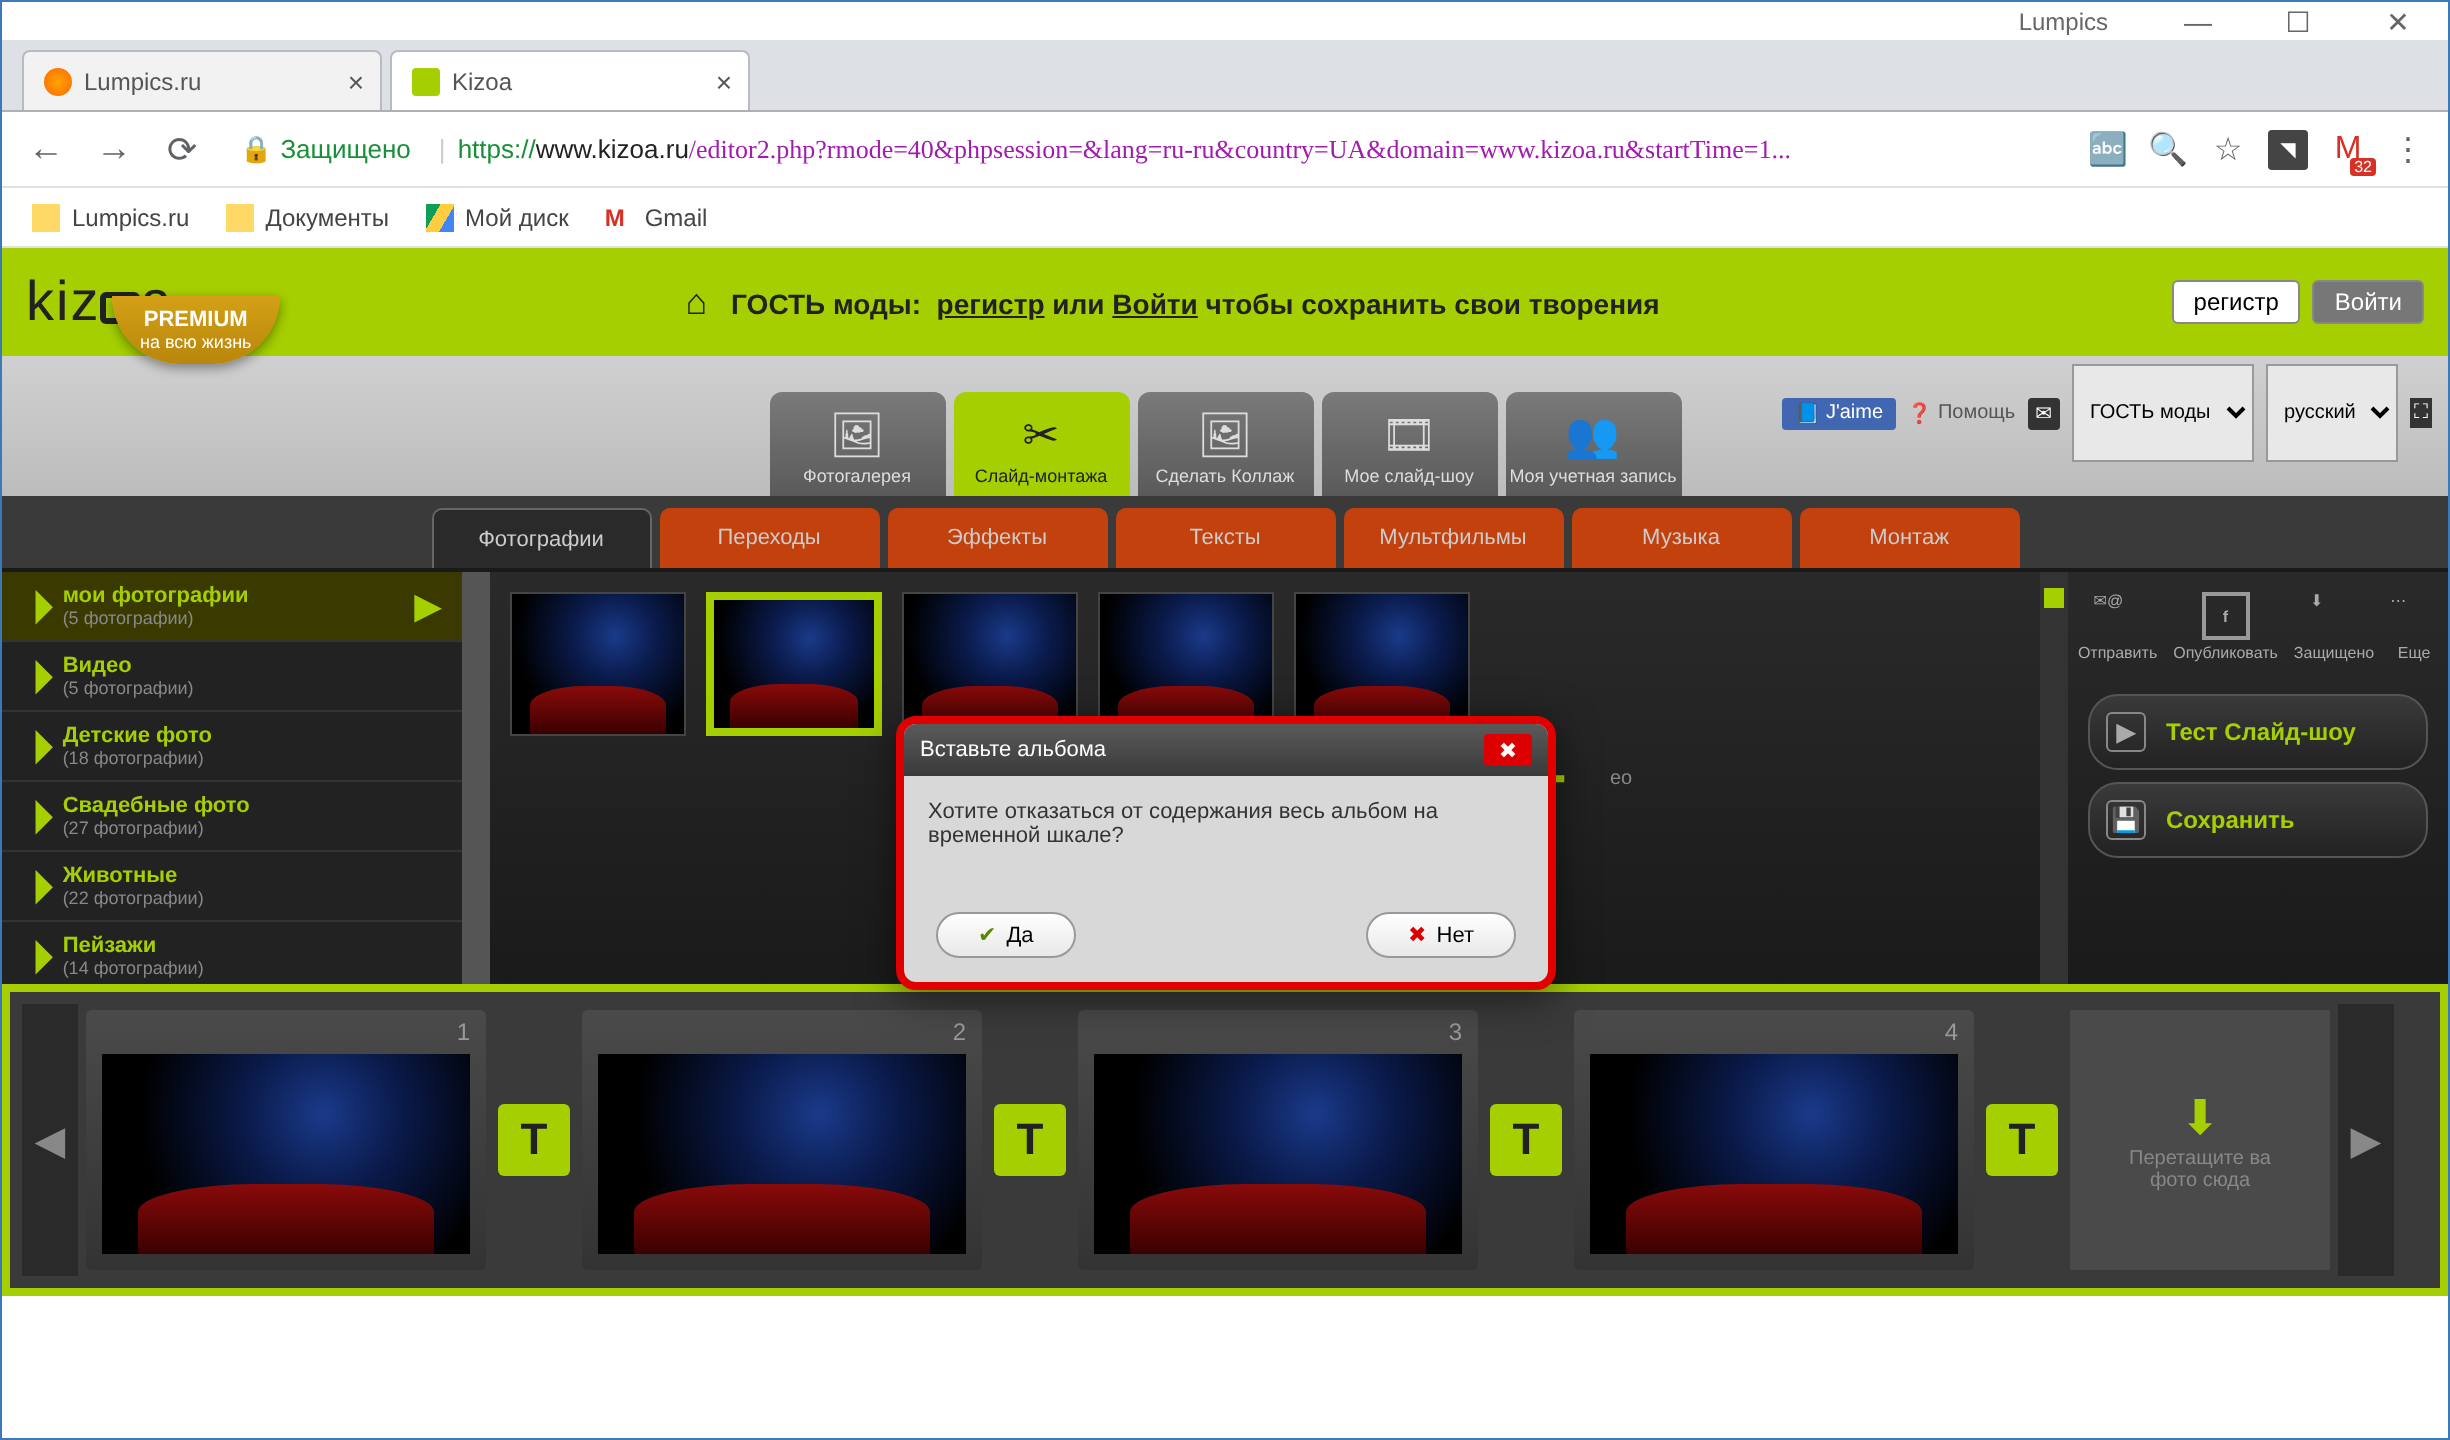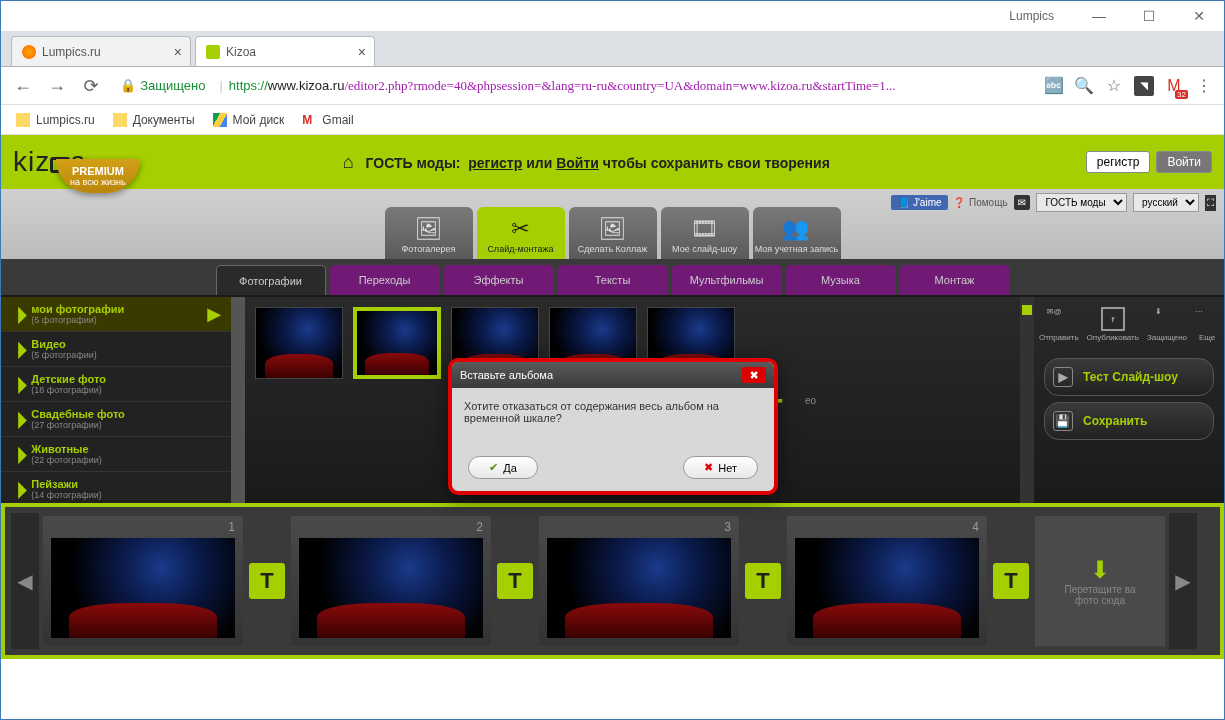--- a/index.html
+++ b/index.html
@@ -1,20 +1,20 @@
 <!DOCTYPE html>
 <html><head>
 <meta charset="utf-8">
 <style>
 * { margin: 0; padding: 0; box-sizing: border-box; font-family: Arial, sans-serif; }
 body { background: #fff; width: 1225px; height: 720px; overflow: hidden; position: relative; }
 
 
 .window { border: 1px solid #3a7ab8; width: 1225px; height: 720px; }
-.titlebar { height: 30px; background: #fff; display: flex; align-items: center; justify-content: flex-end; padding: 0 10px; gap: 20px; }
+.titlebar { height: 19px; background: #fff; display: flex; align-items: center; justify-content: flex-end; padding: 0 10px; gap: 20px; }
 .titlebar .title { font-size: 12px; color: #666; margin-right: 10px; }
 .win-btn { width: 30px; height: 30px; display: flex; align-items: center; justify-content: center; font-size: 14px; cursor: pointer; color: #666; }
 
 
 .tabbar { height: 36px; background: #dde1e6; display: flex; align-items: flex-end; padding-left: 10px; border-bottom: 1px solid #b0b0b0; }
 .tab { height: 30px; background: #f2f2f2; border-radius: 4px 4px 0 0; padding: 0 30px 0 10px; display: flex; align-items: center; font-size: 12px; color: #555; margin-right: 4px; position: relative; min-width: 180px; border: 1px solid #b8bcc0; border-bottom: none;}
 .tab.active { background: #fff; }
 .tab .favicon { width: 14px; height: 14px; margin-right: 6px; border-radius: 50%; }
 .tab .closex { position: absolute; right: 8px; font-size: 14px; cursor: pointer; }
 
@@ -45,30 +45,30 @@
 .hdr-btn.dark { background: #777; color: #fff; margin-left: 6px; }
 
 .premium { position: absolute; left: 55px; top: 24px; background: linear-gradient(#d4a017,#b8860b); color:#fff; padding: 6px 14px; border-radius: 0 0 50px 50px; font-size: 11px; text-align:center; font-weight:bold; z-index: 20; box-shadow: 0 2px 6px rgba(0,0,0,0.4);}
 .premium .sub { font-size:9px; font-weight: normal; }
 
 
 .sub-header { background: #c8c8c8; background: linear-gradient(#d0d0d0,#bcbcbc); height: 70px; display:flex; justify-content:center; align-items: flex-end; position: relative;}
 .sub-header-mini { position:absolute; right: 8px; top: 4px; display:flex; gap: 6px; align-items:center; font-size: 10px; }
 .mini-btn { background:#4267B2; color:#fff; padding: 2px 6px; font-size:10px; border-radius:2px; cursor:pointer; display:flex; align-items:center; gap:3px;}
 .mini-link { color: #555; cursor: pointer; display:flex; align-items:center; gap:3px;}
-.mini-select { background: #e8e8e8; border:1px solid #999; font-size:10px; padding: 2px 4px; text-align: center;}
+.mini-select { background: #e8e8e8; border:1px solid #999; font-size:10px; padding: 17px 4px;}
 
 .main-tabs { display: flex; gap: 4px; }
 .main-tab { width: 88px; height: 52px; background: linear-gradient(#7a7a7a,#5a5a5a); border-radius: 6px 6px 0 0; display:flex; flex-direction:column; align-items:center; justify-content:center; font-size: 9px; color: #ddd; cursor:pointer; padding-top:4px;}
 .main-tab.active { background: #a5cf00; color: #222; }
 .main-tab .icon { font-size: 22px; margin-bottom: 2px; }
 
 
 .sec-tabs { background: #3a3a3a; height: 38px; display:flex; justify-content:center; align-items:flex-end; gap: 0; border-bottom: 2px solid #1a1a1a;}
-.sec-tab { width: 110px; height: 30px; background: #701a75; color: #ccc; font-size: 11px; display:flex; align-items:center; justify-content:center; border-radius: 5px 5px 0 0; margin: 0 2px; cursor:pointer;}
+.sec-tab { width: 110px; height: 30px; background: #c2410c; color: #ccc; font-size: 11px; display:flex; align-items:center; justify-content:center; border-radius: 5px 5px 0 0; margin: 0 2px; cursor:pointer;}
 .sec-tab.active { background: #2a2a2a; border: 1px solid #666; border-bottom:none;}
 
 
 .content { background: linear-gradient(#2a2a2a,#1a1a1a); height: 206px; display:flex; position:relative;}
 .sidebar { width: 230px; background: #222; overflow-y: auto; }
 .sidebar::-webkit-scrollbar { width: 12px; }
 .side-item { display:flex; align-items:center; padding: 6px 10px; gap: 8px; cursor:pointer; border-bottom:1px solid #333;}
 .side-item.active { background: #3a3a00; }
 .side-arrow { color: #a5cf00; font-size: 16px; transform: rotate(-45deg); }
 .side-text { flex:1; }

